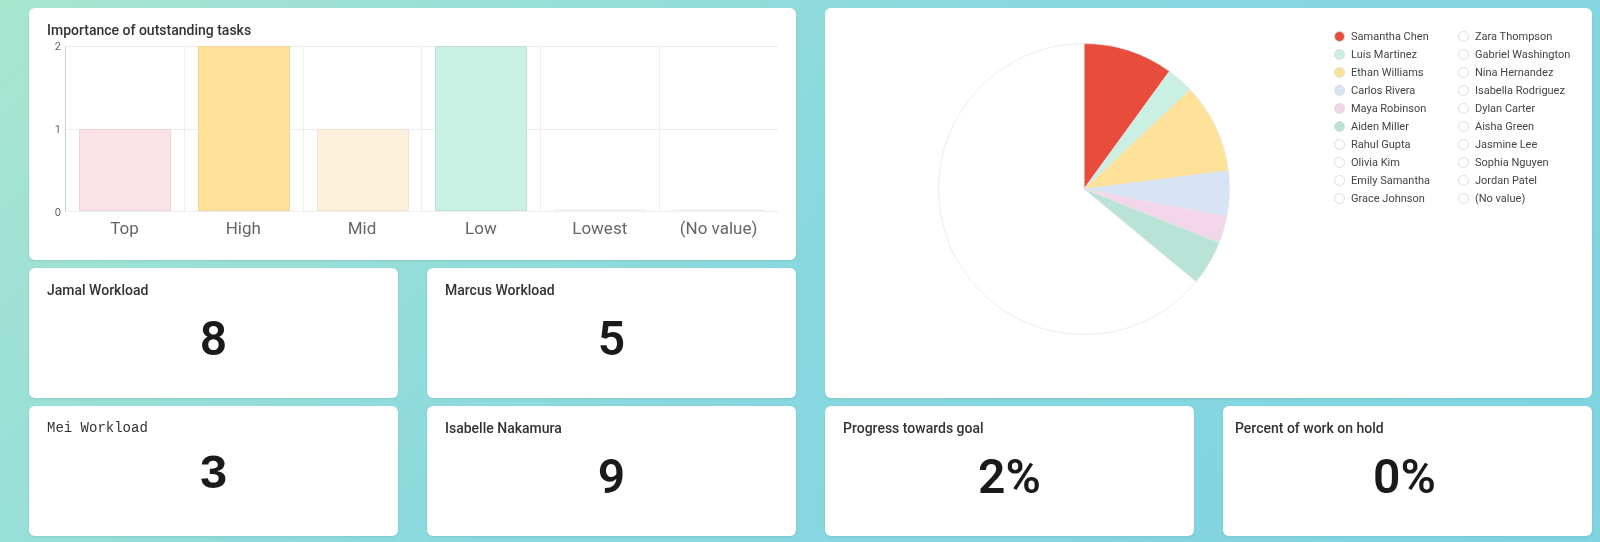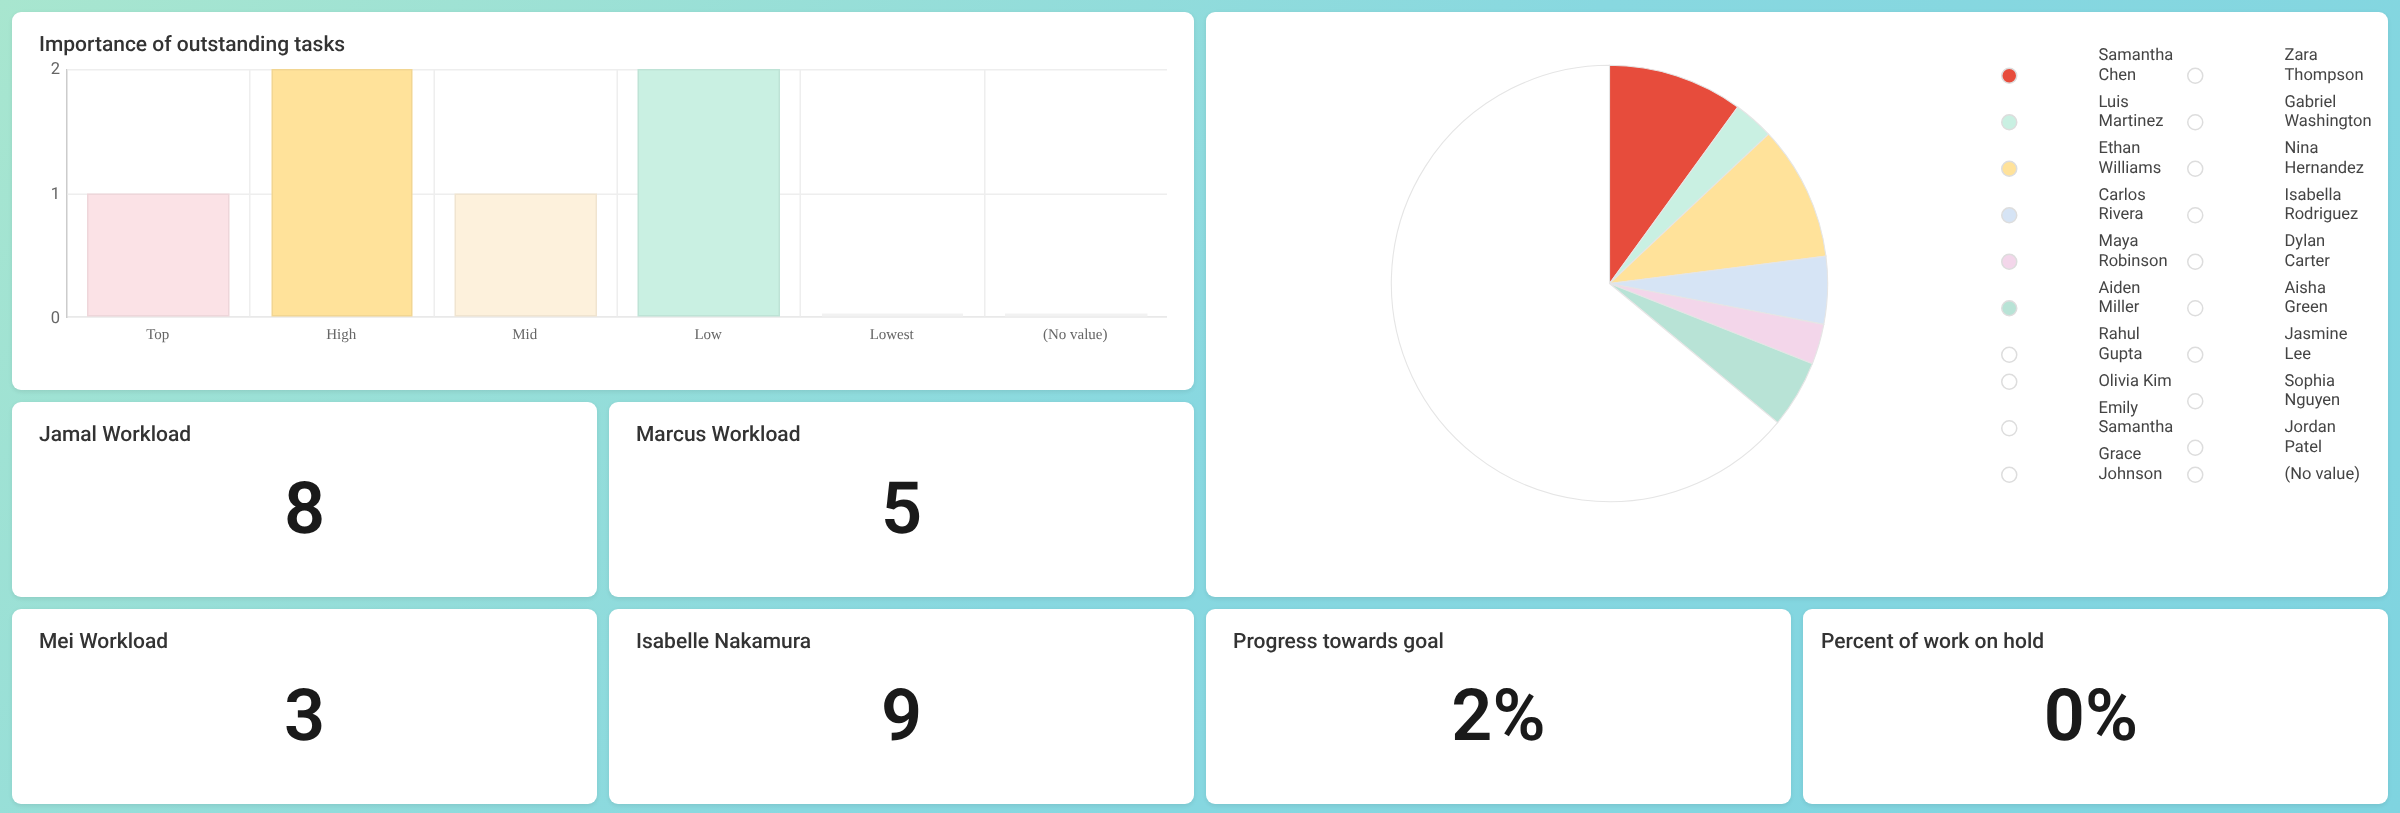--- a/index.html
+++ b/index.html
@@ -18,32 +18,33 @@
     gap: 8px;
     width: 100%;
     height: 100%;
   }
   .card {
     background: #fff;
     border-radius: 6px;
     box-shadow: 0 1px 3px rgba(0,0,0,0.08);
     padding: 14px 18px;
     position: relative;
+    margin-left: 21px;
   }
   .card-title {
     font-size: 14px;
     font-weight: 500;
     color: #333;
     margin-bottom: 8px;
   }
   .bar-card { grid-column: 1 / 3; grid-row: 1; }
   .pie-card { grid-column: 3 / 5; grid-row: 1 / 3; }
   .w1 { grid-column: 1; grid-row: 2; }
   .w2 { grid-column: 2; grid-row: 2; }
-  .w3 { grid-column: 1; grid-row: 3; }
+  .w3 { grid-column: 1; grid-row: 3; font-family: Liberation Mono, monospace; }
   .w4 { grid-column: 2; grid-row: 3; }
   .prog { grid-column: 3; grid-row: 3; }
   .hold { grid-column: 4; grid-row: 3; padding-left: 12px; }
   .big-number {
     font-size: 48px;
     font-weight: 600;
     color: #1a1a1a;
     text-align: center;
     margin-top: 12px;
   }
@@ -98,24 +99,23 @@
   }
   .bar-labels {
     position: absolute;
     left: 0; right: 0; bottom: 0;
     height: 24px;
     display: flex;
   }
   .bar-label {
     flex: 1;
     text-align: center;
-    font-size: 10px;
+    font-size: 17px;
     color: #666;
     padding-top: 6px;
-    font-family: Liberation Serif, serif;
   }
   
   .pie-wrap {
     display: flex;
     align-items: flex-start;
     height: calc(100% - 28px);
   }
   .pie-svg-wrap {
     flex: 1;
     display: flex;
@@ -127,24 +127,23 @@
     width: 250px;
     padding-top: 8px;
     padding-left: 10px;
     font-size: 11px;
     color: #444;
     column-count: 2;
     column-gap: 8px;
   }
   .legend-item {
     display: flex;
-    align-items: flex-end;
+    align-items: center;
     margin-bottom: 5px;
     break-inside: avoid;
-    gap: 48px;
   }
   .legend-swatch {
     width: 11px;
     height: 11px;
     border-radius: 50%;
     margin-right: 6px;
     flex-shrink: 0;
     border: 1px solid #ddd;
   }
 </style>

